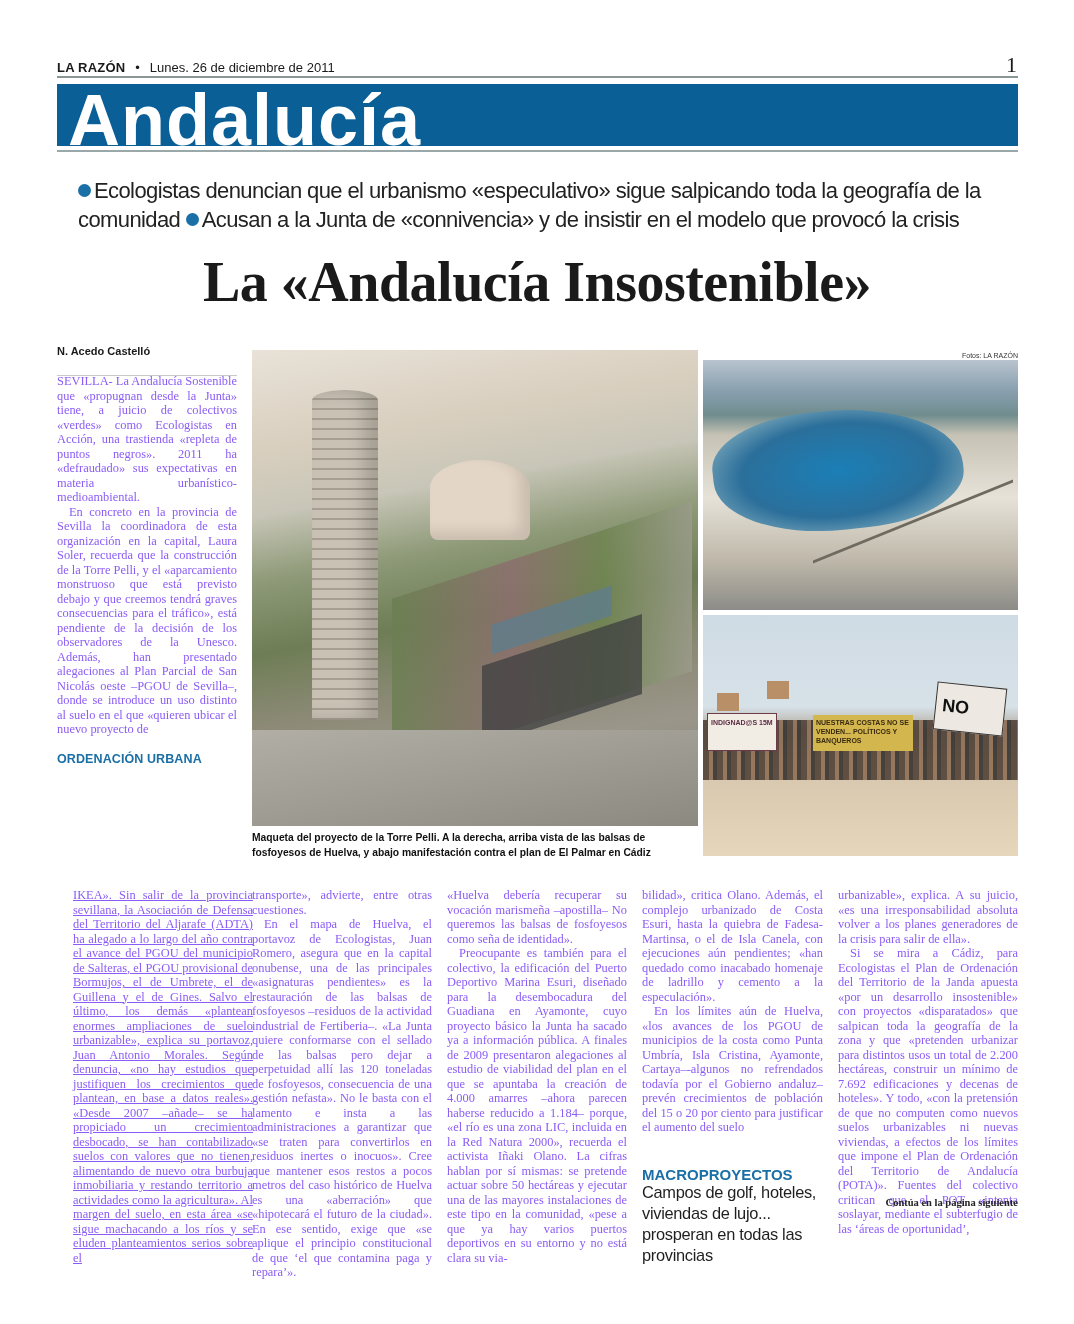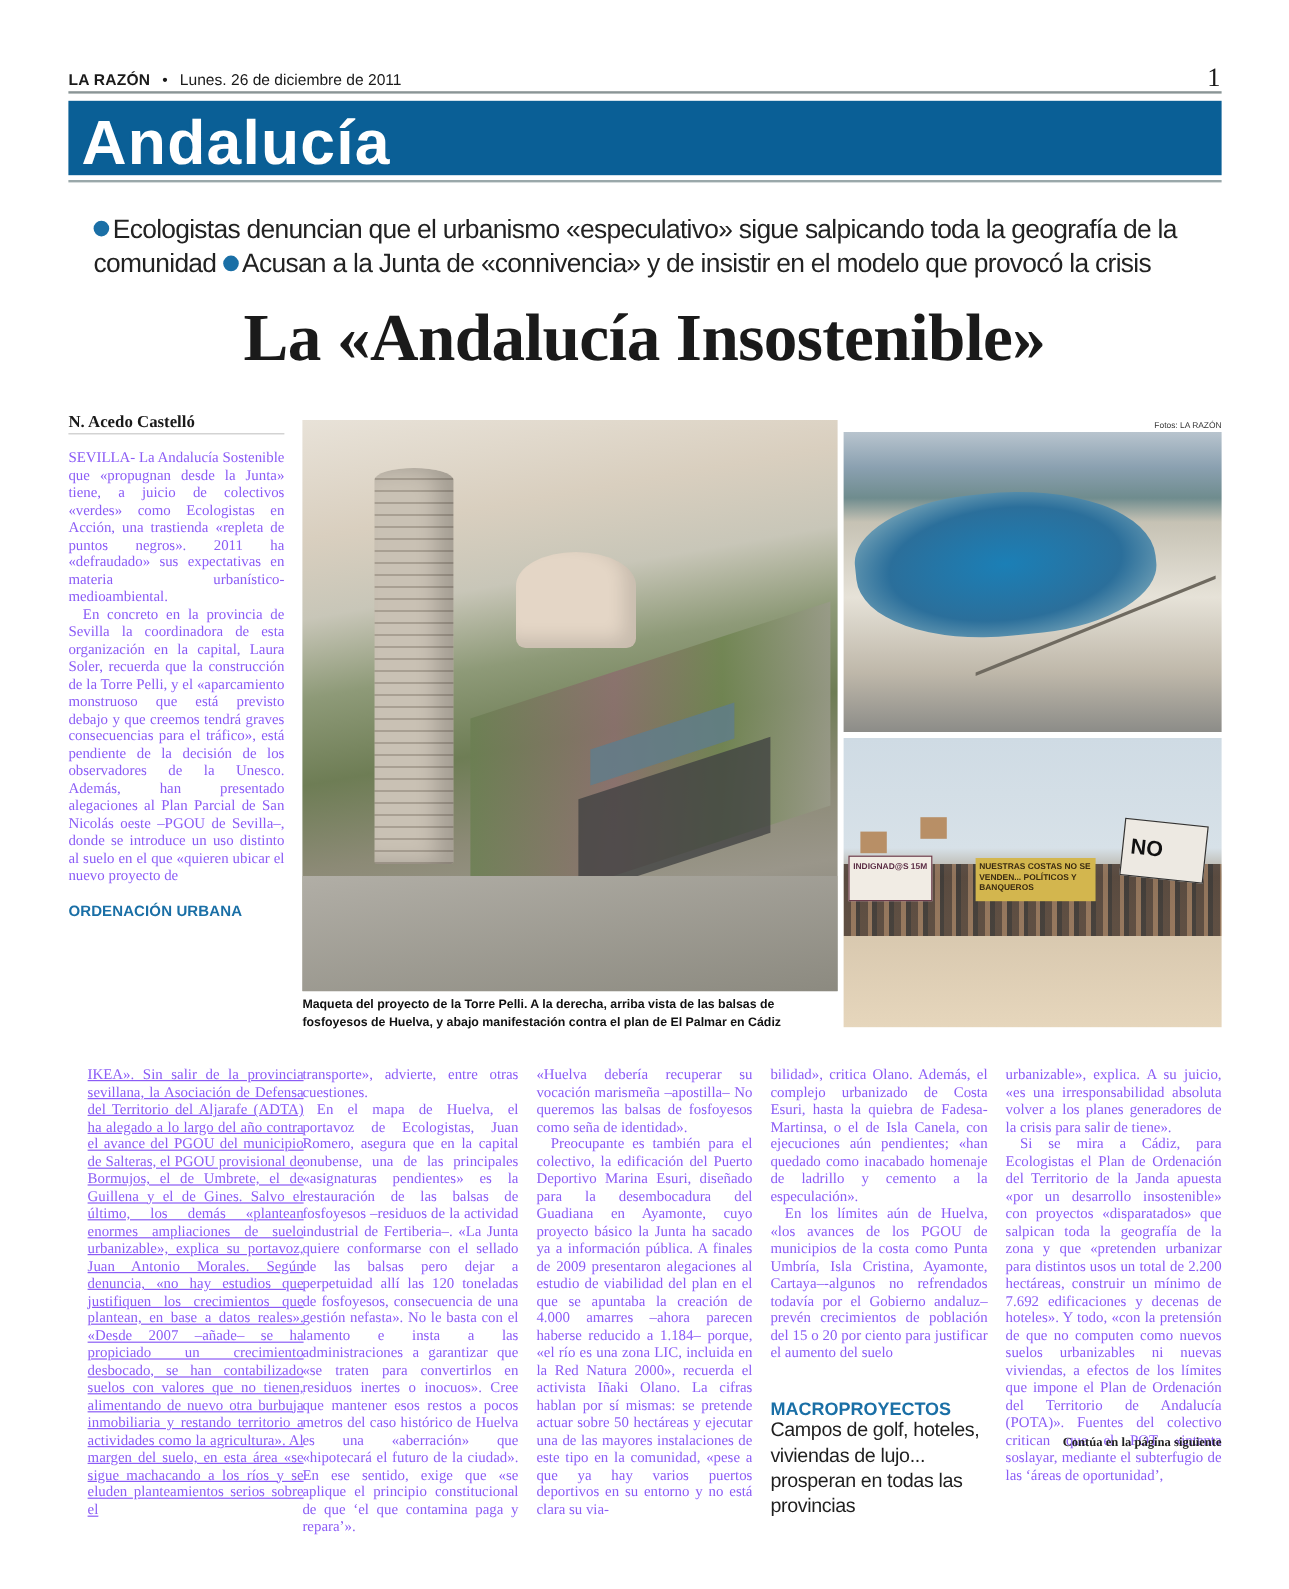--- a/index.html
+++ b/index.html
@@ -7,30 +7,30 @@
   body { position: relative; font-family: "Liberation Serif", serif; color: #1a1a1a; }
 
   .masthead { position: absolute; left: 57px; top: 58px; width: 960px; height: 22px; }
   .masthead .pub { font-family: "Liberation Sans", sans-serif; font-weight: bold; font-size: 13px; letter-spacing: 0.2px; }
   .masthead .sep { font-family: "Liberation Sans", sans-serif; font-size: 13px; margin: 0 6px; }
   .masthead .date { font-family: "Liberation Sans", sans-serif; font-size: 13px; }
   .masthead .pageno { position: absolute; right: 0; top: -6px; font-family: "Liberation Serif", serif; font-size: 22px; }
   .rule-top { position: absolute; left: 57px; top: 76px; width: 961px; height: 2px; background: #8a9596; }
 
   .section-band { position: absolute; left: 57px; top: 84px; width: 961px; height: 62px; background: #0a5f96; }
-  .section-title { position: absolute; left: 68px; top: 80px; font-family: "Liberation Sans", sans-serif; font-weight: bold; font-size: 52px; color: #ffffff; letter-spacing: 1px; line-height: 80px;
+  .section-title { position: absolute; left: 68px; top: 80px; font-family: "Liberation Sans", sans-serif; font-weight: bold; font-size: 72px; color: #ffffff; letter-spacing: 1px; line-height: 80px;
     text-shadow: 2px 0 0 #0a5f96, -2px 0 0 #0a5f96; }
   .rule-bottom { position: absolute; left: 57px; top: 150px; width: 961px; height: 2px; background: #9aa8aa; }
 
   .subhead { position: absolute; left: 66px; top: 176px; width: 950px; font-family: "Liberation Sans", sans-serif; font-size: 22px; line-height: 29px; color: #222; letter-spacing: -0.6px; text-align: left; padding-left: 12px; }
   .bullet { display: inline-block; width: 13px; height: 13px; border-radius: 50%; background: #1a6fa6; margin-right: 3px; vertical-align: 1px; }
 
   .headline { position: absolute; left: 0; top: 250px; width: 1074px; text-align: center; font-family: "Liberation Serif", serif; font-size: 56px; letter-spacing: -0.5px; color: #1a1a1a; }
 
-  .byline { position: absolute; left: 57px; top: 345px; width: 180px; font-family: Liberation Serif, serif; font-weight: bold; font-size: 14px; padding-bottom: 0; border-bottom: 1px solid #c9c9c9; }
+  .byline { position: absolute; left: 57px; top: 345px; width: 180px; font-family: Liberation Sans, sans-serif; font-weight: bold; font-size: 11px; padding-bottom: 18px; border-bottom: 1px solid #c9c9c9; }
 
   .col { position: absolute; font-size: 12.4px; line-height: 14.5px; text-align: justify; hyphens: auto; color: #8b5cf6; }
   .col p { text-indent: 0; }
   .col p.ind { text-indent: 12px; }
 
   .pullquote { position: absolute; left: 57px; top: 752px; width: 180px; }
   .pq-kicker { font-family: Liberation Sans, sans-serif; font-weight: bold; font-size: 12.5px; color: #1a6fa6; letter-spacing: 0.1px; }
   .pq-text { font-family: "Liberation Sans", sans-serif; font-size: 15.6px; line-height: 22.5px; color: #1f1f1f; margin-top: 3px; letter-spacing: -0.3px; }
 
   .photo-credit { position: absolute; left: 900px; top: 352px; width: 118px; text-align: right; font-family: "Liberation Sans", sans-serif; font-size: 7px; color: #333; }
@@ -148,17 +148,17 @@
 
 <div class="col" style="left:642px; top:888px; width:181px;">
   <p>bilidad», critica Olano. Además, el complejo urbanizado de Costa Esuri, hasta la quiebra de Fadesa-Martinsa, o el de Isla Canela, con ejecuciones aún pendientes; «han quedado como inacabado homenaje de ladrillo y cemento a la especulación».</p>
   <p class="ind">En los límites aún de Huelva, «los avances de los PGOU de municipios de la costa como Punta Umbría, Isla Cristina, Ayamonte, Cartaya–-algunos no refrendados todavía por el Gobierno andaluz– prevén crecimientos de población del 15 o 20 por ciento para justificar el aumento del suelo</p>
 </div>
 
 <div class="kicker2">MACROPROYECTOS</div>
 <div class="head2">Campos de golf, hoteles, viviendas de lujo... prosperan en todas las provincias</div>
 
 <div class="col" style="left:838px; top:888px; width:180px;">
-  <p>urbanizable», explica. A su juicio, «es una irresponsabilidad absoluta volver a los planes generadores de la crisis para salir de tiene».</p>
+  <p>urbanizable», explica. A su juicio, «es una irresponsabilidad absoluta volver a los planes generadores de la crisis para salir de ella».</p>
   <p class="ind">Si se mira a Cádiz, para Ecologistas el Plan de Ordenación del Territorio de la Janda apuesta «por un desarrollo insostenible» con proyectos «disparatados» que salpican toda la geografía de la zona y que «pretenden urbanizar para distintos usos un total de 2.200 hectáreas, construir un mínimo de 7.692 edificaciones y decenas de hoteles». Y todo, «con la pretensión de que no computen como nuevos suelos urbanizables ni nuevas viviendas, a efectos de los límites que impone el Plan de Ordenación del Territorio de Andalucía (POTA)». Fuentes del colectivo critican que el POT «intenta soslayar, mediante el subterfugio de las ‘áreas de oportunidad’,</p>
 </div>
 
 <div class="continue">Contúa en la página siguiente</div>
 
 </body></html>

